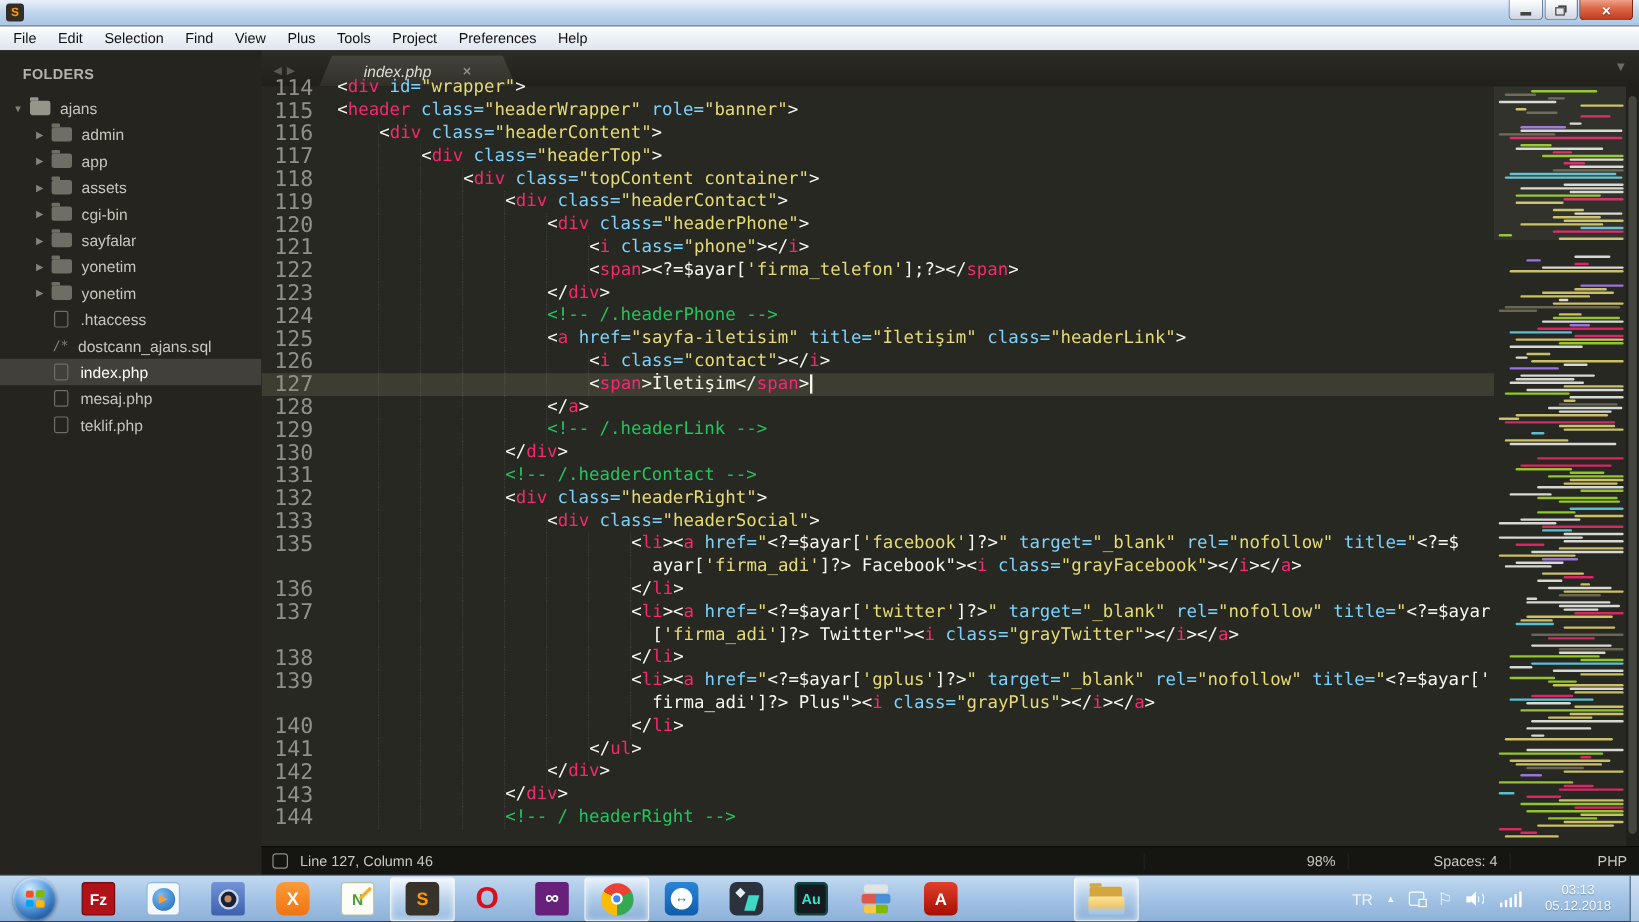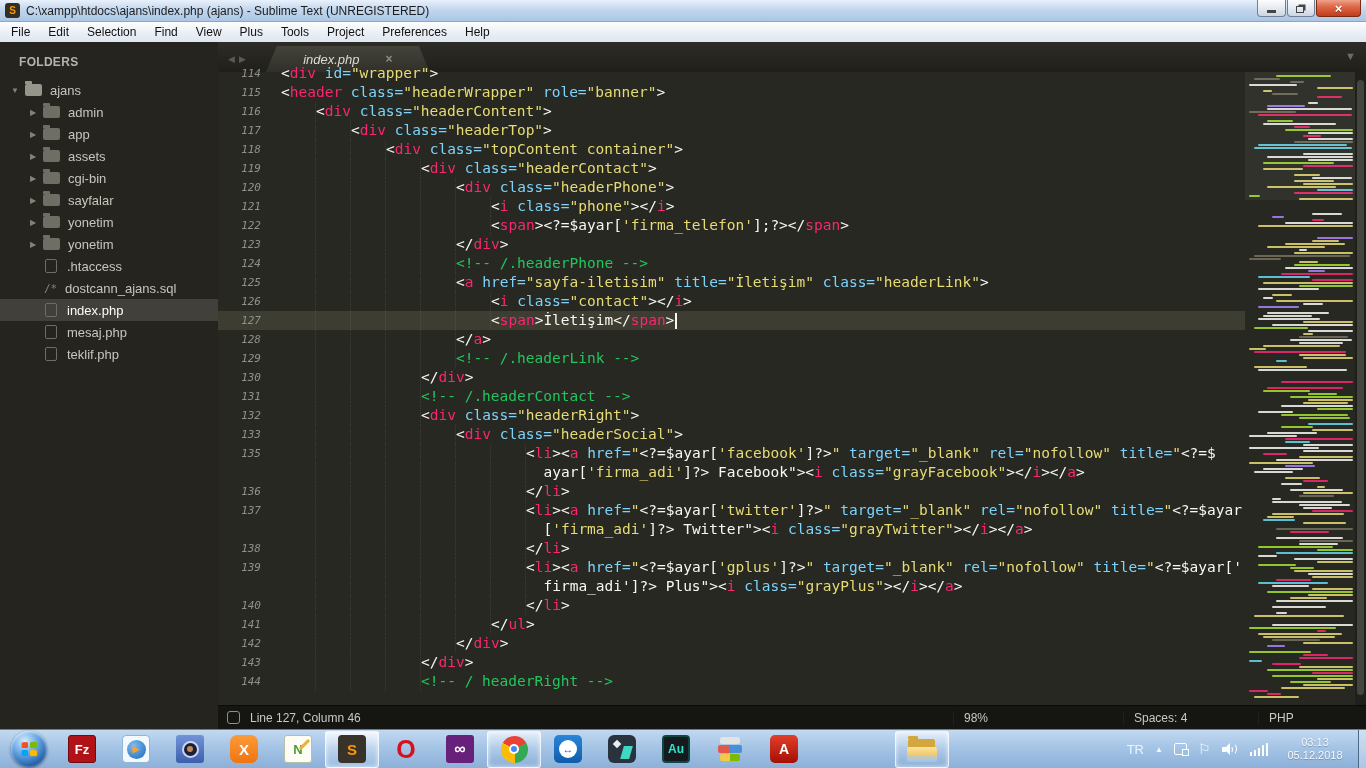--- a/index.html
+++ b/index.html
@@ -54,38 +54,38 @@
     display:flex; align-items:center; justify-content:center; gap:26px;
     color:#dcdcd2; font-size:13px; font-style:italic; }
   .tab-close { font-style:normal; color:#8f8d83; font-size:12px; font-weight:bold; }
   .tab-overflow { position:absolute; right:10px; top:8px; color:#6e6c62; font-size:11px; }
 
   
   .editor { flex:1; display:flex; min-height:0; position:relative; background:#272822; }
   .code-col { flex:1; overflow:hidden; margin-top:-8px; min-width:0; font-family:"DejaVu Sans Mono", monospace; }
   .row { height:19px; line-height:19px; display:flex; white-space:pre; font-size:14.5px; }
   .row.current { background:#3e3d32; }
-  .gutter { width:53px; flex:none; text-align:right; padding-right:10px; color:#8f908a; font-size:11px;font-style:italic; }
+  .gutter { width:53px; flex:none; text-align:right; padding-right:10px; color:#8f908a; font-size:18px; }
   .ltext { padding-left:10px; color:#f8f8f2; }
   .ig { display:inline-block; width:35px; height:19px; border-right:1px dotted rgba(248,248,242,.10); vertical-align:top; }
   .tk-p { color:#f8f8f2; } .tk-t { color:#f92672; } .tk-a { color:#7dd3fc; } .tk-s { color:#e6db74; } .tk-c { color:#22c55e; }
   .cursor { display:inline-block; width:1.5px; height:16px; background:#f8f8f2; vertical-align:middle; margin-left:1px; }
 
   .minimap { width:110px; flex:none; position:relative; overflow:hidden; padding-top:3px; }
   .mrow { height:2px; margin:0 2px 1px 4px; border-radius:1px; opacity:.85; }
   .viewport { position:absolute; left:0; top:0; width:100%; height:128px; background:rgba(248,248,242,.05); }
   .vscroll { width:11px; flex:none; background:#1f1f1b; position:relative; }
   .vthumb { position:absolute; left:2px; right:2px; top:8px; height:615px; background:#45453f; border-radius:4px; }
 
   
   .statusbar { height:24px; flex:none; background:#151512; border-top:1px solid #0b0b09;
     display:flex; align-items:center; color:#c9c9c0; font-size:12px; }
   .sb-icon { width:13px; height:13px; border:1.5px solid #8f8f85; border-radius:3px; margin:0 10px 0 9px; flex:none; }
   .sb-right { margin-left:auto; display:flex; height:100%; align-items:center; }
-  .sb-cell { text-align:left; border-left:1px solid rgba(255,255,255,.05); padding:0 10px; }
+  .sb-cell { text-align:right; border-left:1px solid rgba(255,255,255,.05); padding:0 10px; }
   .sb-cell:nth-child(1){ width:170px; } .sb-cell:nth-child(2){ width:135px; } .sb-cell:nth-child(3){ width:108px; }
 
   
   .taskbar { height:39px; flex:none; display:flex; align-items:center;
     background:linear-gradient(#c2d9f0,#a5c5e6 45%,#8cb0d8); border-top:1px solid #5d80a7; padding-left:3px; }
   .tbtn { width:54px; height:37px; display:flex; align-items:center; justify-content:center; flex:none; border-radius:3px; }
   .tbtn.start { width:52px; }
   .tb-open { border:1px solid rgba(252,254,255,.8); background:linear-gradient(rgba(255,255,255,.55),rgba(255,255,255,.15) 45%,rgba(130,170,215,.3)); box-shadow:inset 0 0 5px rgba(255,255,255,.7); }
   .tb-active { background:linear-gradient(rgba(255,255,255,.75),rgba(255,255,255,.3) 45%,rgba(165,200,235,.5)); }
   .orb { width:36px; height:36px; border-radius:50%; display:flex; align-items:center; justify-content:center;
@@ -141,21 +141,20 @@
   .clock { text-align:center; font-size:11px; line-height:13px; width:72px; text-shadow:0 1px 1px rgba(0,0,0,.25); }
   .show-desktop { width:8px; height:39px; border-left:1px solid #4c6886; background:linear-gradient(#cfe0f2,#a9c6e4); margin-left:7px; flex:none; }
 </style>
 </head>
 <body>
 
 <div class="screen">
 
   <div class="titlebar">
     <div class="app-ico">S</div>
-    <div class="title-text">C:\xampp\htdocs\ajans\index.php (ajans) - Sublime Text (UNREGISTERED)</div>
     <div class="winbtns">
       <div class="wbtn min">
           <span class="glyph-min"></span>
         </div>
       <div class="wbtn res">
           <span class="glyph-res"></span>
         </div>
       <div class="wbtn close">
           <span class="glyph-close">×</span>
         </div>

